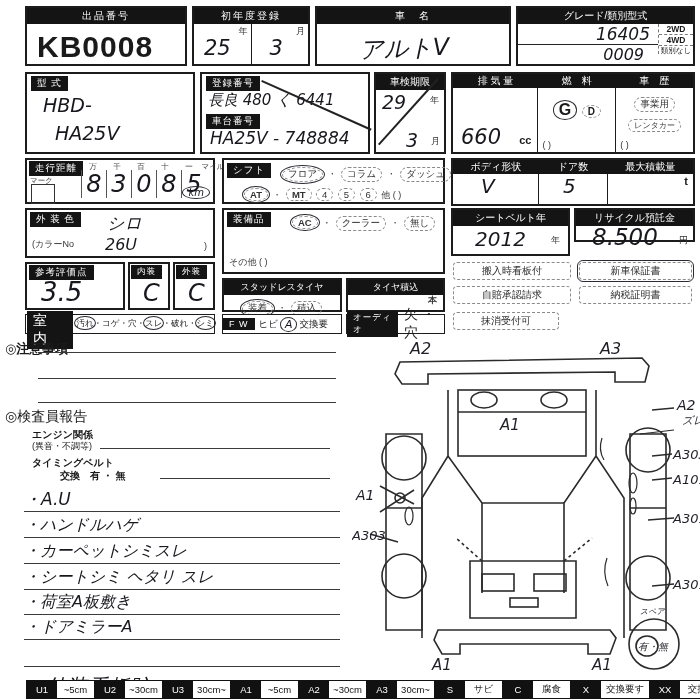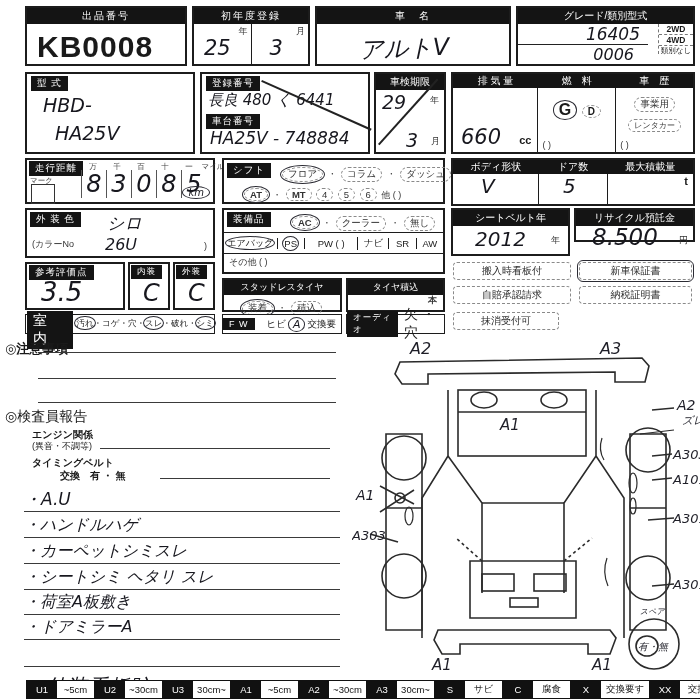--- a/index.html
+++ b/index.html
@@ -47,24 +47,24 @@
     </div>
   </div>
 
   <div class="box" style="left:315px;top:6px;width:196px;height:60px;">
     <div class="bar">車　名</div>
     <div class="hw" style="font-size:24px;padding:8px 0 0 42px;transform:rotate(-2deg);">アルトV</div>
   </div>
 
   <div class="box" style="left:516px;top:6px;width:179px;height:60px;">
     <div class="bar" style="letter-spacing:0;">グレード/類別型式</div>
-    <div style="display:flex;height:30px;gap:10px;">
+    <div style="display:flex;height:30px;">
       <div style="flex:1;">
         <div class="hw" style="font-size:17px;text-align:right;padding-right:8px;border-bottom:1.5px solid #222;height:21px;box-sizing:border-box;">16405</div>
-        <div class="hw" style="font-size:16px;text-align:right;padding-right:14px;">0006</div>
+        <div class="hw" style="font-size:16px;text-align:right;padding-right:14px;">0009</div>
       </div>
       <div style="width:34px;border-left:1px dashed #777;display:flex;flex-direction:column;">
         <div style="flex:1;font-size:8.5px;font-weight:bold;text-align:center;border-bottom:1px dashed #777;">2WD</div>
         <div style="flex:1;font-size:8.5px;font-weight:bold;text-align:center;border-bottom:1px dashed #777;">4WD</div>
         <div style="flex:1.2;font-size:7.5px;text-align:center;line-height:1.1;padding-top:1px;">類別なし</div>
       </div>
     </div>
   </div>
 
   <div class="box" style="left:25px;top:72px;width:170px;height:82px;">
@@ -181,28 +181,20 @@
 
   <div class="box" style="left:222px;top:208px;width:223px;height:66px;">
     <span class="tag" style="position:absolute;left:3px;top:2px;">装備品</span>
     <div style="position:absolute;left:68px;top:2px;white-space:nowrap;">
       <span class="dop hc" style="font-weight:bold;">AC</span>
       <span class="small">・</span>
       <span class="dop">クーラー</span>
       <span class="small">・</span>
       <span class="dop">無し</span>
     </div>
-    <div style="position:absolute;left:0;top:22px;right:0;display:flex;border-top:1px solid #1c1c1c;border-bottom:1px solid #1c1c1c;height:20px;align-items:center;font-size:9.5px;text-align:center;">
-      <div style="flex:1.4;"><span class="hc" style="font-size:9px;">エアバッグ</span></div>
-      <div style="flex:0.7;border-left:1px solid #1c1c1c;"><span class="hc">PS</span></div>
-      <div style="flex:1.4;border-left:1px solid #1c1c1c;">PW (        )</div>
-      <div style="flex:0.8;border-left:1px solid #1c1c1c;">ナビ</div>
-      <div style="flex:0.7;border-left:1px solid #1c1c1c;">SR</div>
-      <div style="flex:0.7;border-left:1px solid #1c1c1c;">AW</div>
-    </div>
     <div class="small" style="position:absolute;left:5px;bottom:3px;white-space:nowrap;">その他 (                                                    )</div>
   </div>
 
   <div class="box" style="left:451px;top:208px;width:119px;height:48px;">
     <div class="bar" style="letter-spacing:0;">シートベルト年</div>
     <span class="hw" style="position:absolute;left:22px;top:17px;font-size:20px;">2012</span>
     <span class="small" style="position:absolute;right:8px;top:24px;">年</span>
   </div>
 
   <div class="box" style="left:574px;top:208px;width:121px;height:34px;">
@@ -257,21 +249,21 @@
       <span class="tag" style="font-size:14px;margin-left:1px;margin-top:12px;">室 内</span>
       <span style="font-size:8.5px;white-space:nowrap;margin-left:3px;">
         <span class="hc">汚れ</span><span>・</span><span>コゲ</span><span>・</span><span>穴</span><span>・</span><span class="hc">スレ</span><span>・</span><span>破れ</span><span>・</span><span class="hc">シミ</span>
       </span>
     </div>
   </div>
 
   <div class="box" style="left:222px;top:314px;width:120px;height:20px;border-width:1.5px;">
     <div style="display:flex;align-items:center;height:100%;">
       <span class="tag" style="font-size:9px;">F W</span>
-      <span style="font-size:9.5px;margin-left:12px;">ヒビ</span>
+      <span style="font-size:9.5px;margin-left:4px;">ヒビ</span>
       <span class="hw hcirc" style="font-size:11px;margin-left:2px;padding:0 4px;">A</span>
       <span style="font-size:9.5px;margin-left:2px;">交換要</span>
     </div>
   </div>
 
   <div class="box" style="left:346px;top:314px;width:99px;height:20px;border-width:1.5px;">
     <div style="display:flex;align-items:center;height:100%;">
       <span class="tag" style="font-size:8.5px;">オーディオ</span>
       <span style="font-size:14px;margin-left:6px;">欠 ・ 穴</span>
     </div>

